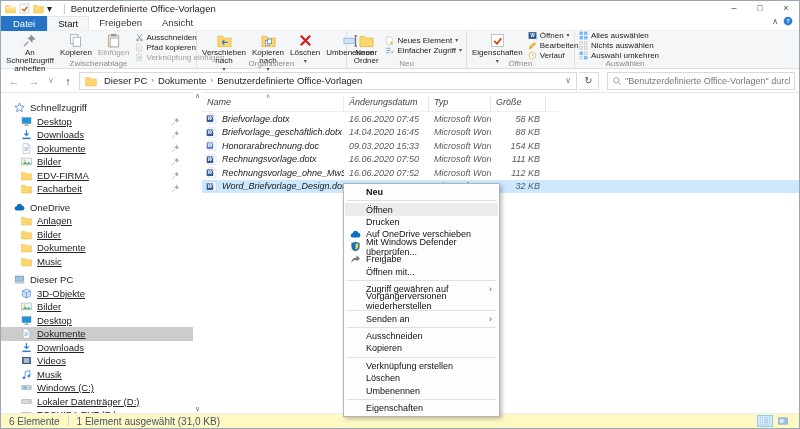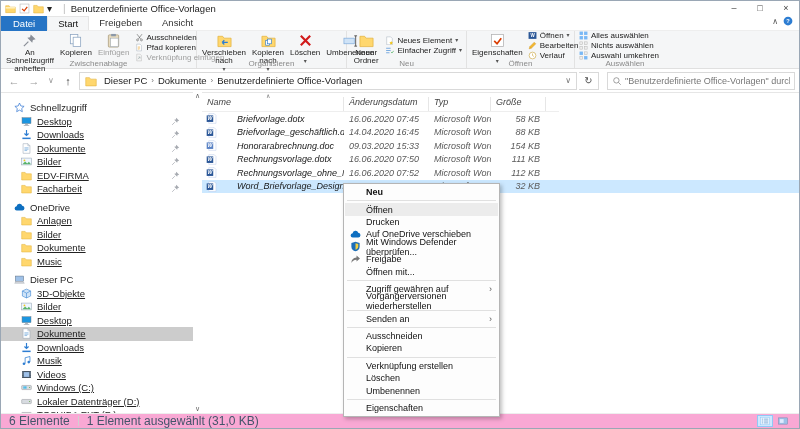--- a/index.html
+++ b/index.html
@@ -71,36 +71,36 @@
 
   
   .filelist { flex:1; position:relative; padding-top:2px;font-style:italic; }
   .cols-head { display:grid; grid-template-columns:142px 85px 62px 55px; height:18px; align-items:end; border-bottom:1px solid #eee; margin-right:240px; position:relative; }
   .col-h { font-size:9px; color:#444; padding:0 0 2px 5px; border-right:1px solid #e6e6e6; height:14px; }
   .col-h:first-child { padding-left:16px; }
   .sort-caret { position:absolute; top:-2px; left:64px; font-size:6px; color:#777; }
   .frow { display:grid; grid-template-columns:142px 85px 62px 55px; height:13.5px; align-items:center; font-size:9px; }
   .frow.selected { background:#cce8ff; }
   .fcell { padding-left:5px; color:#5a5a5a; white-space:nowrap; overflow:hidden; }
-  .fcell.name { display:flex; align-items:center; gap:20px; color:#1a1a1a; padding-left:4px; }
+  .fcell.name { display:flex; align-items:center; gap:5px; color:#1a1a1a; padding-left:4px; }
   .fcell.name .ico { width:11px; height:11px; flex:0 0 11px; }
   .fcell.size { text-align:right; padding-right:6px; }
 
   
   .ctxmenu { position:absolute; left:342px; top:182px; width:157px; background:#fdfdfd; border:1px solid #b5b5b5; box-shadow:2px 2px 4px rgba(0,0,0,.25); padding:2px 1px; z-index:50; }
   .mi { height:12.4px; display:flex; align-items:center; font-size:9px; color:#111; padding-left:5px; position:relative; }
   .mi .mico { width:11px; height:11px; margin-right:5px; flex:0 0 11px; }
   .mi .spacer { width:11px; margin-right:5px; flex:0 0 11px; }
   .mi.bold { font-weight:bold; }
   .mi.hover { background:#ececec; }
   .mi .sub { position:absolute; right:6px; color:#555; font-size:9px; }
   .msep { height:1px; background:#e0e0e0; margin:2px 2px; }
 
   
-  .statusbar { position:absolute; bottom:0; left:0; right:0; height:15px; background:#f9a8d4; border-top:1px solid #eee; display:flex; align-items:center; font-size:12px; color:#44546a; padding:0 8px; }
+  .statusbar { position:absolute; bottom:0; left:0; right:0; height:15px; background:#fef9c3; border-top:1px solid #eee; display:flex; align-items:center; font-size:10px; color:#44546a; padding:0 8px; }
   .sb-sep { width:1px; height:10px; background:#d0d0d0; margin:0 8px; }
   .view-btns { margin-left:auto; display:flex; gap:2px; }
   .vbtn { width:16px; height:12px; display:flex; align-items:center; justify-content:center; }
   .vbtn.active { background:#cde8ff; border:1px solid #90c8f6; }
   .vbtn .ico { width:10px; height:10px; }
 
   .ico { display:inline-block; }
   .ico svg { width:100%; height:100%; display:block; }
   .g { display:block; text-align:center; line-height:1; }
 </style>
@@ -602,36 +602,36 @@
             <svg viewBox="0 0 16 16">
               <path d="M8 1.5v7.5M5 6.5L8 9.5l3-3" stroke="#2d7dd2" stroke-width="1.7" fill="none"></path>
               <path d="M2 12.5h12v2.2H2z" fill="#2d7dd2"></path>
             </svg>
           </span>
           <span>Downloads</span>
         </div>
         <div class="side-row child">
           <span class="ico">
             <svg viewBox="0 0 16 16">
+              <rect x="1.5" y="3" width="13" height="10" fill="#3b4a5a"></rect>
+              <rect x="4" y="4.5" width="8" height="7" fill="#9fc1e8"></rect>
+              <path d="M2.2 4h1v1h-1zM2.2 6h1v1h-1zM2.2 8h1v1h-1zM2.2 10h1v1h-1zM12.8 4h1v1h-1zM12.8 6h1v1h-1zM12.8 8h1v1h-1zM12.8 10h1v1h-1z" fill="#dfe7ef"></path>
+            </svg>
+          </span>
+          <span>Videos</span>
+        </div>
+        <div class="side-row child">
+          <span class="ico">
+            <svg viewBox="0 0 16 16">
               <path d="M6 12.5V4l7-1.8V10" fill="none" stroke="#2d7dd2" stroke-width="1.1"></path>
               <circle cx="4.3" cy="12.7" r="1.9" fill="#2d7dd2"></circle>
               <circle cx="11.3" cy="10.3" r="1.9" fill="#2d7dd2"></circle>
             </svg>
           </span>
           <span>Musik</span>
-        </div>
-        <div class="side-row child">
-          <span class="ico">
-            <svg viewBox="0 0 16 16">
-              <rect x="1.5" y="3" width="13" height="10" fill="#3b4a5a"></rect>
-              <rect x="4" y="4.5" width="8" height="7" fill="#9fc1e8"></rect>
-              <path d="M2.2 4h1v1h-1zM2.2 6h1v1h-1zM2.2 8h1v1h-1zM2.2 10h1v1h-1zM12.8 4h1v1h-1zM12.8 6h1v1h-1zM12.8 8h1v1h-1zM12.8 10h1v1h-1z" fill="#dfe7ef"></path>
-            </svg>
-          </span>
-          <span>Videos</span>
         </div>
         <div class="side-row child">
           <span class="ico">
             <svg viewBox="0 0 16 16">
               <rect x="1" y="5" width="14" height="6" rx="1" fill="#d7dbe0" stroke="#8b9097" stroke-width=".7"></rect>
               <path d="M3.5 6.6h2v1.3h-2zM6 6.6h2v1.3H6zM3.5 8.3h2v1.3h-2zM6 8.3h2v1.3H6z" fill="#00adef"></path>
               <circle cx="12.5" cy="8" r=".9" fill="#6bab4d"></circle>
             </svg>
           </span>
           <span>Windows (C:)</span>

